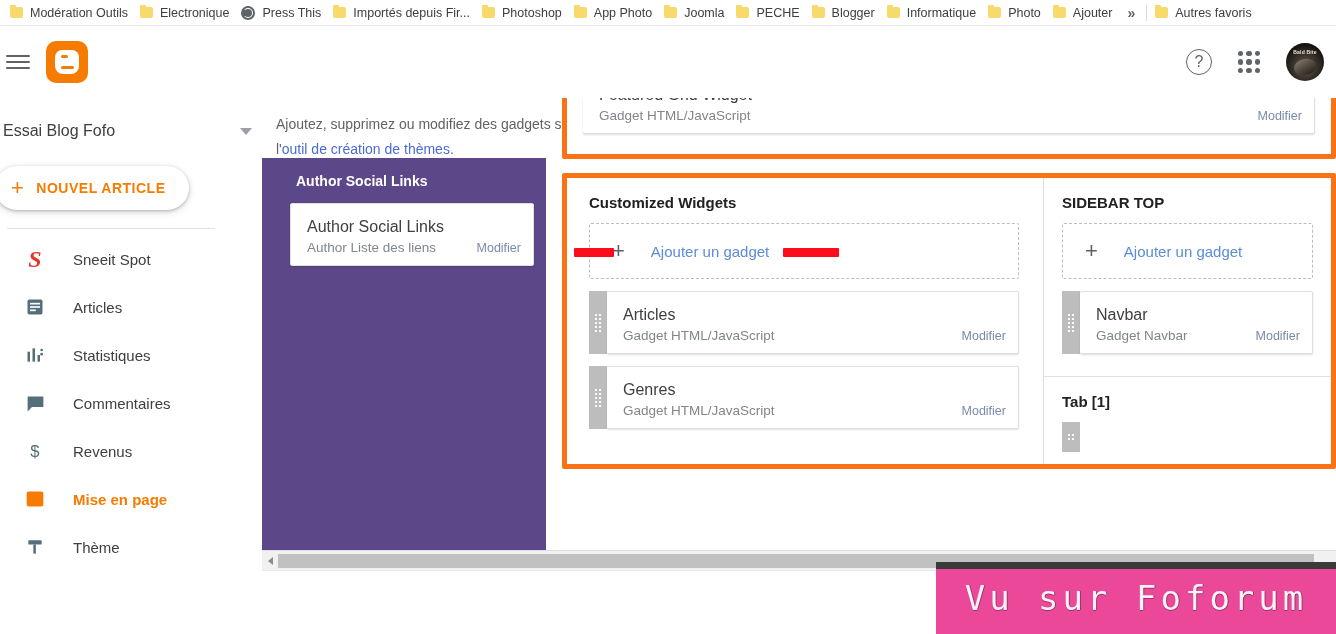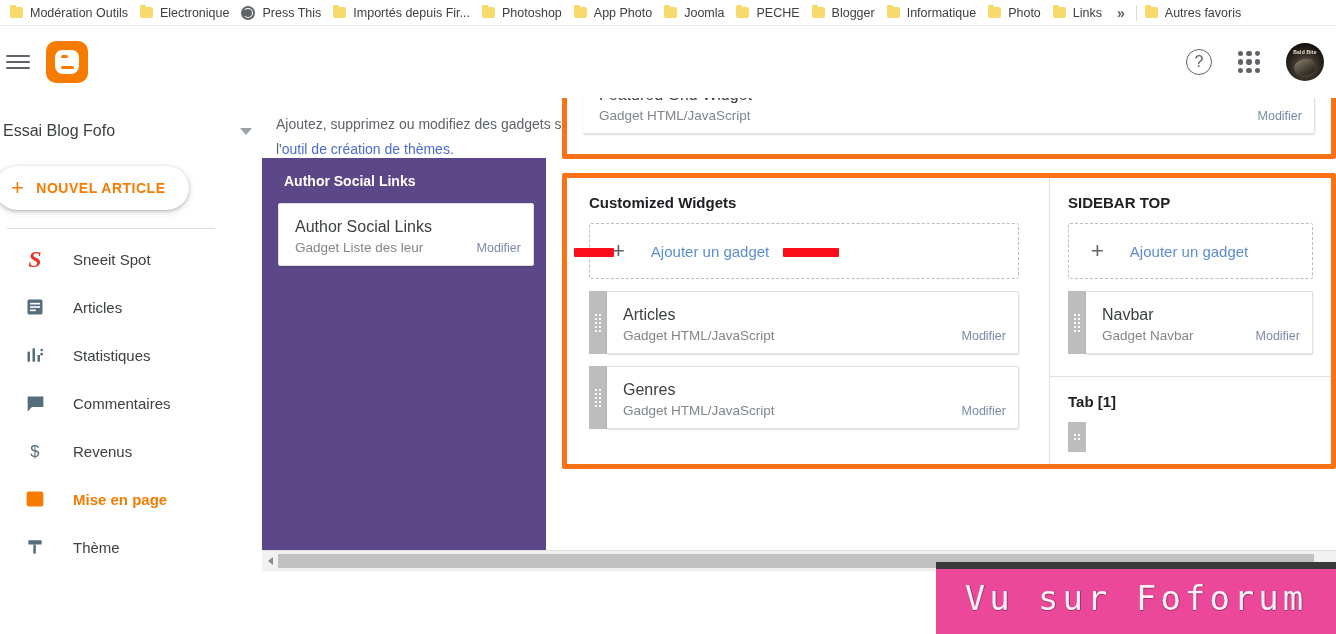--- a/index.html
+++ b/index.html
@@ -161,21 +161,21 @@
   }
   .intro a { color: #4a6bd6; text-decoration: none; }
 
   .canvas {
     position: absolute; top: 60px; left: 0; width: 1074px; height: 430px;
   }
 
   
   .purple-col {
     position: absolute; left: 0; top: 0; width: 284px; height: 416px;
-    background: #5c4889; padding: 10px 12px 0 16px;
+    background: #5c4889; padding: 10px 12px 0 28px;
   }
   .purple-head {
     color: #fff; font-size: 14px; font-weight: bold; margin: 5px 0 14px 6px;
   }
   .gadget-card {
     background: #fff; border: 1px solid #e0e0e0; border-radius: 2px;
     box-shadow: 0 1px 2px rgba(0,0,0,.14);
     padding: 14px 14px 10px 16px; position: relative; cursor: pointer;
   }
   .gadget-title { font-size: 16px; color: #3c4043; margin-bottom: 4px; }
@@ -210,21 +210,21 @@
     width: 18px; background: #bdbdbd; flex: 0 0 auto;
     display: flex; align-items: center; justify-content: center; cursor: move;
   }
   .drag-dots {
     display: grid; grid-template-columns: repeat(2, 2px);
     grid-auto-rows: 2px; gap: 2px;
   }
   .drag-dots i { background: #fafafa; display: block; width: 2px; height: 2px; }
   .drag-row .gadget-card { flex: 1 1 auto; border-left: none; }
 
-  .cols { display: flex; gap: 12px; }
+  .cols { display: flex; gap: 6px; }
   .col-main { flex: 0 0 470px; }
   .col-side { flex: 1 1 auto; border-left: 1px solid #e0e0e0; }
   .col-side .section-box, .col-main .section-box { border: none; }
   .row-divider { height: 1px; background: #e0e0e0; }
 
   .redbar {
     position: absolute; background: #fc0d1b; height: 9px; border-radius: 1px;
   }
 
   
@@ -310,21 +310,21 @@
     <div class="bm">
       <span class="bm-folder"></span>
       <span>Informatique</span>
     </div>
     <div class="bm">
       <span class="bm-folder"></span>
       <span>Photo</span>
     </div>
     <div class="bm">
       <span class="bm-folder"></span>
-      <span>Links</span>
+      <span>Ajouter</span>
     </div>
     <div class="bm-chevrons">»</div>
     <div class="bm-sep"></div>
     <div class="bm">
       <span class="bm-folder"></span>
       <span>Autres favoris</span>
     </div>
   </div>
 
   <div class="topbar">
@@ -449,21 +449,21 @@
     <div class="intro">
       <span>Ajoutez, supprimez ou modifiez des gadgets sur votre blog. Cliquez dessus et faites-les glisser pour les réagencer. Pour modifier les colonnes et leur largeur, utilisez l'</span><a href="#">outil de création de thèmes</a><span>.</span>
     </div>
 
     <div class="canvas">
 
       <div class="purple-col">
         <div class="purple-head">Author Social Links</div>
         <div class="gadget-card">
           <div class="gadget-title">Author Social Links</div>
-          <div class="gadget-sub">Gadget Liste des leur</div>
+          <div class="gadget-sub">Author Liste des liens</div>
           <div class="gadget-edit">Modifier</div>
         </div>
       </div>
 
       <div class="sections">
 
         <div class="section-box" style="padding-top:0;">
           <div class="drag-row" style="margin-bottom:4px;">
             <div class="gadget-card" style="flex:1 1 auto; padding-top:14px;">
               <div class="gadget-title">Featured Grid Widget</div>

